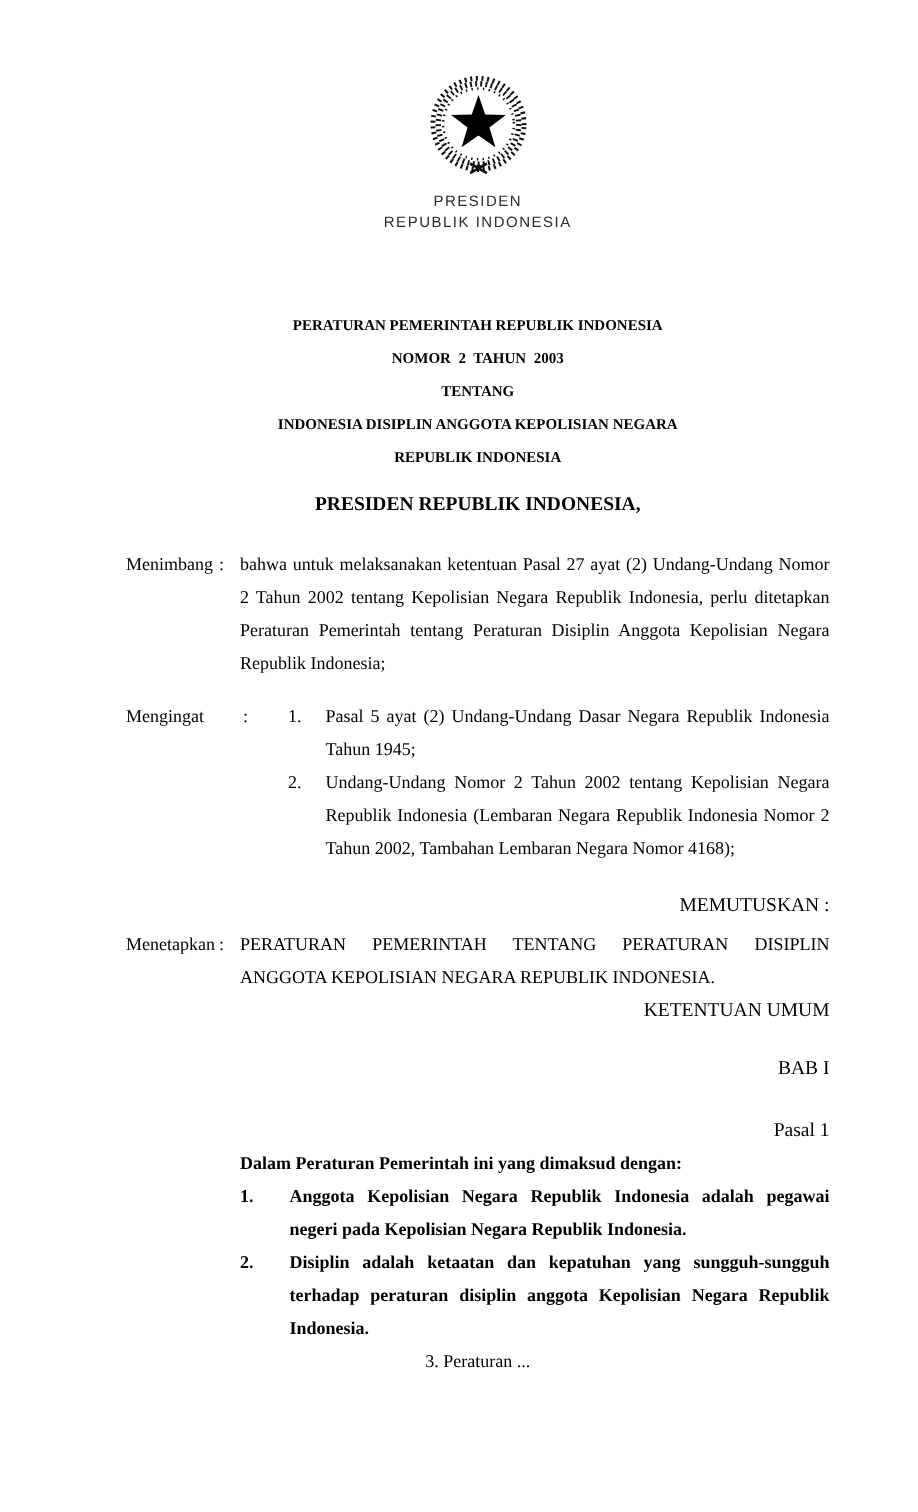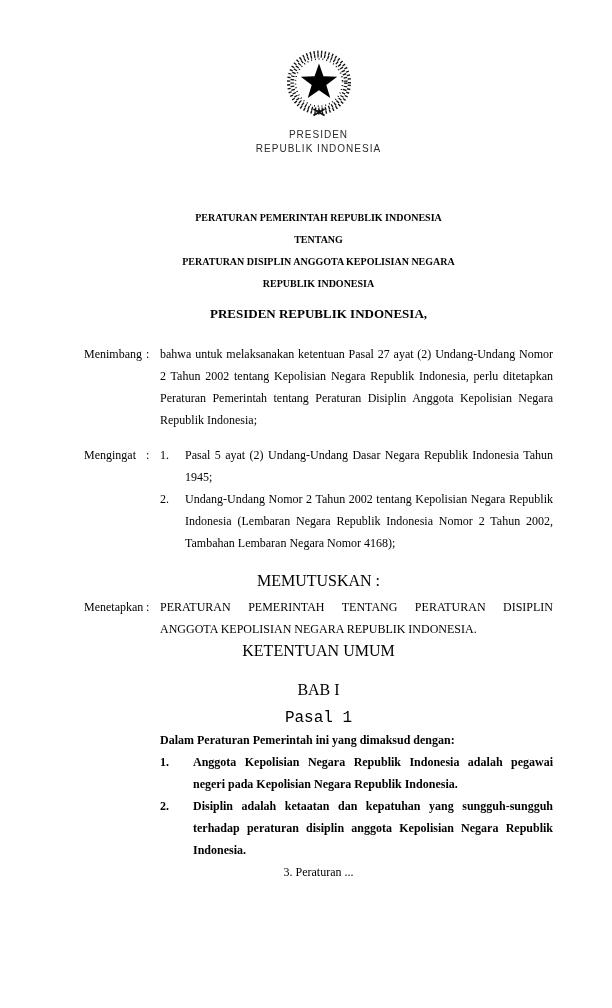--- a/index.html
+++ b/index.html
@@ -48,44 +48,44 @@
 
   
   .clause {
     display: grid;
     grid-template-columns: 62px 14px 1fr;
     align-items: start;
     font-size: 12px;
     line-height: 22px;
   }
   .clause-menimbang  { margin-top: 18px; }
-  .clause-mengingat  { margin-top: 13px; }
+  .clause-mengingat  { margin-top: 13px; gap: 16px; }
   .clause-menetapkan { margin-top: 4px; }
   .clause-label { white-space: nowrap; }
   .clause-colon { text-align: left; }
   .clause-body  { }
   .justify { text-align: justify; }
 
   
   .num-item {
     display: grid;
     grid-template-columns: 25px 1fr;
     align-items: start;
   }
   .pasal-item { grid-template-columns: 33px 1fr; }
 
   .center-heading {
-    text-align: center;
-    font-size: 16px;
+    text-align: right;
+    font-size: 13px;
     line-height: 22px;
   }
   .memutuskan { margin-top: 16px; white-space: pre-wrap; }
   .bab-number { margin-top: 17px; }
   .bab-title  { }
-  .pasal-heading { margin-top: 6px; font-family: Liberation Mono, monospace; }
+  .pasal-heading { margin-top: 19px; }
 
   .pasal-body {
     font-size: 12px;
     line-height: 22px;
     padding-left: 76px;
     font-weight: bold;
   }
 
   .catchword {
     font-size: 12px;
@@ -110,22 +110,23 @@
       <path d="M50,24 L55.6,40.2 L72.8,40.6 L59.1,51 L64.1,67.4 L50,57.6 L35.9,67.4 L40.9,51 L27.2,40.6 L44.4,40.2 Z" fill="#000"></path>
     </svg>
     <div class="seal-caption">
       <div>PRESIDEN</div>
       <div>REPUBLIK INDONESIA</div>
     </div>
   </header>
 
   <section class="title-block">
     <div class="title-line">PERATURAN PEMERINTAH REPUBLIK INDONESIA</div>
+    <div class="title-line">NOMOR  2  TAHUN  2003</div>
     <div class="title-line">TENTANG</div>
-    <div class="title-line">PERATURAN DISIPLIN ANGGOTA KEPOLISIAN NEGARA</div>
+    <div class="title-line">INDONESIA DISIPLIN ANGGOTA KEPOLISIAN NEGARA</div>
     <div class="title-line">REPUBLIK INDONESIA</div>
   </section>
 
   <div class="preamble-heading">PRESIDEN REPUBLIK INDONESIA,</div>
 
   <div class="clause clause-menimbang">
     <span class="clause-label">Menimbang</span>
     <span class="clause-colon">:</span>
     <div class="clause-body justify">bahwa untuk melaksanakan ketentuan Pasal 27 ayat (2) Undang-Undang Nomor 2 Tahun 2002 tentang Kepolisian Negara Republik Indonesia, perlu ditetapkan Peraturan Pemerintah tentang Peraturan Disiplin Anggota Kepolisian Negara Republik Indonesia;</div>
   </div>

